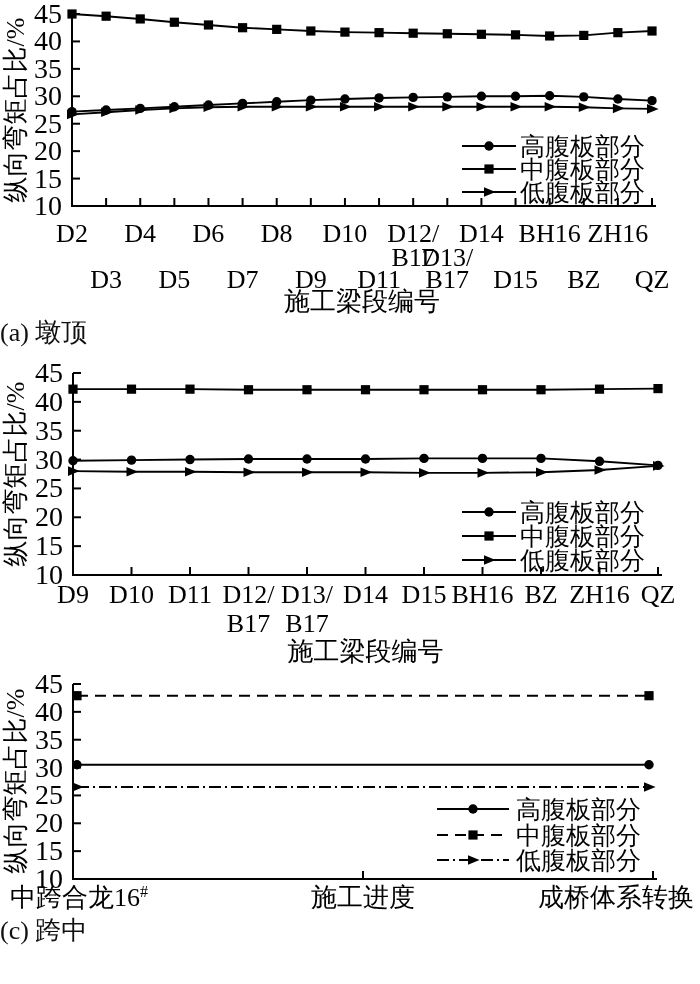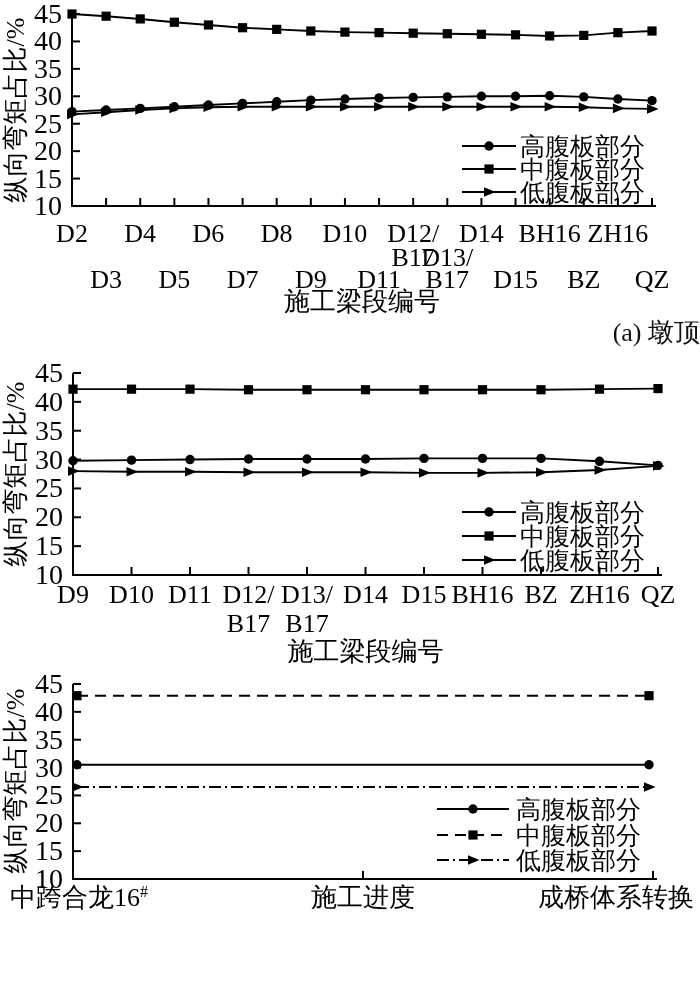--- a/index.html
+++ b/index.html
@@ -2,21 +2,21 @@
 <html><head>
 <meta charset="utf-8">
 <style>
   html,body{margin:0;padding:0;background:#ffffff;}
   body{width:700px;height:984px;overflow:hidden;
        font-family:"Liberation Serif","DejaVu Serif",serif;color:#000;}
   .page{width:700px;padding-top:4px;}
   figure{margin:0;padding:0;}
   figure svg{display:block;}
   figcaption{
-    text-align:right;font-size:26px;height:30px;line-height:30px;
+    text-align:left;font-size:26px;height:30px;line-height:30px;
     font-family:"Liberation Serif","DejaVu Serif",serif;color:#111;
   }
 </style>
 </head>
 <body>
 
 <div class="page">
 
   <figure>
     <svg id="svg-0" width="700" height="314">
@@ -325,15 +325,16 @@
           <circle cx="473" cy="143" r="4.7" fill="#000000"></circle>
           <text x="516" y="152" text-anchor="start" font-size="25" fill="#000000" font-family="&quot;Liberation Serif&quot;,&quot;DejaVu Serif&quot;,serif">高腹板部分</text>
           <line x1="437" y1="169" x2="509" y2="169" stroke="#000000" stroke-width="1.9" stroke-dasharray="11,7"></line>
           <rect x="468.4" y="164.4" width="9.2" height="9.2" fill="#000000"></rect>
           <text x="516" y="178" text-anchor="start" font-size="25" fill="#000000" font-family="&quot;Liberation Serif&quot;,&quot;DejaVu Serif&quot;,serif">中腹板部分</text>
           <line x1="437" y1="194" x2="509" y2="194" stroke="#000000" stroke-width="1.9" stroke-dasharray="12,4,2,4"></line>
           <path d="M 468 189.2 L 479.6 194 L 468 198.8 Z" fill="#000000"></path>
           <text x="516" y="203" text-anchor="start" font-size="25" fill="#000000" font-family="&quot;Liberation Serif&quot;,&quot;DejaVu Serif&quot;,serif">低腹板部分</text>
         </g>
       </svg>
+    <figcaption>(c) 跨中</figcaption>
   </figure>
 
 </div>
 
 </body></html>

